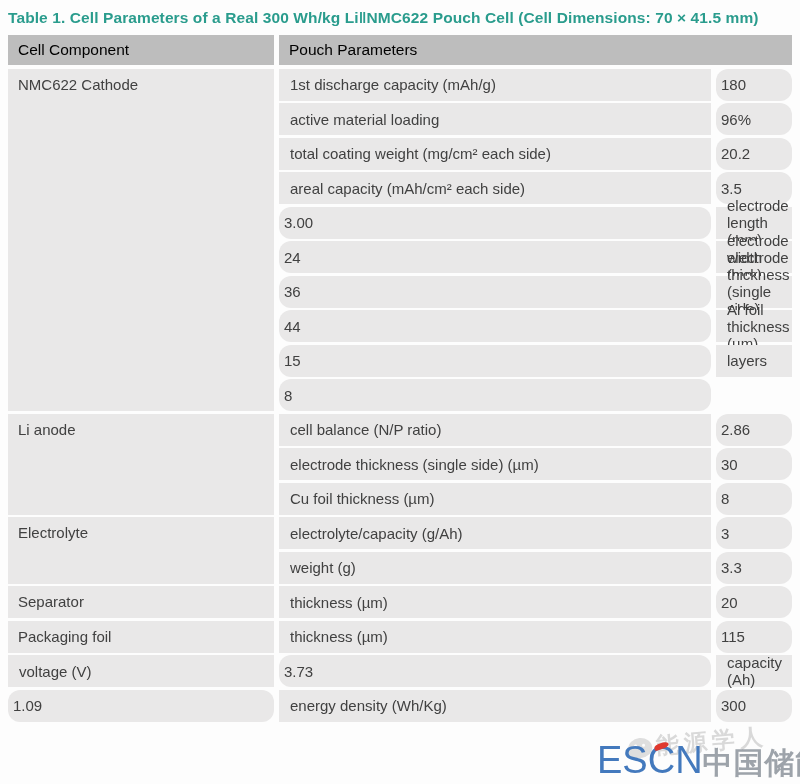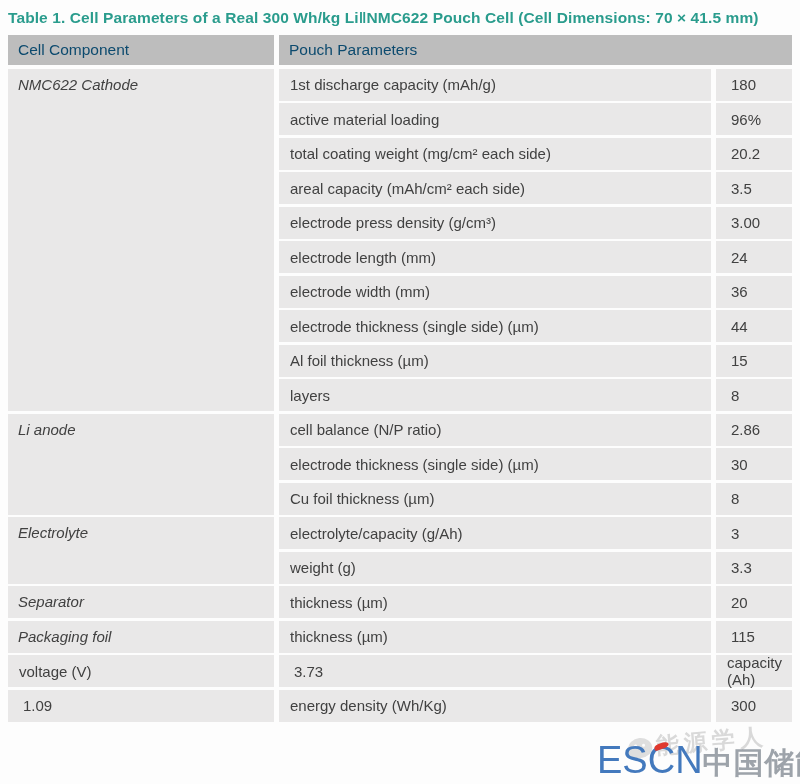--- a/index.html
+++ b/index.html
@@ -16,31 +16,31 @@
     margin:7px 8px 6px 8px; max-width:784px;
     color:var(--teal); font-weight:bold; font-size:15.5px; line-height:22px;
     letter-spacing:.1px;
   }
   .tbl{margin-left:8px; width:784px;}
   .thead{
     display:grid; grid-template-columns:266px 513px; column-gap:5px;
     height:30px; margin-bottom:4px;
   }
   .th{
-    background:var(--header-bg); color:#0c4a6e; font-size:15.5px;
+    background:var(--header-bg); color:#000000; font-size:15.5px;
     display:flex; align-items:center; padding-left:10px;
   }
   .tbody{
     display:grid; grid-template-columns:266px 432px 76px;
     gap:2.7px 5px; grid-auto-rows:31.8px;
   }
   .cell{background:var(--row-bg); font-size:15px;}
-  .comp-cell{grid-column:1; padding:6px 6px 0 10px; line-height:20px;font-style:italic;}
+  .comp-cell{grid-column:1; padding:6px 6px 0 10px; line-height:20px;}
   .param-cell{display:flex; align-items:center; padding-left:11px;}
-  .value-cell{display:flex; align-items:center; padding-left:15px;}
+  .value-cell{display:flex; align-items:center; padding-left:5px;border-radius:12px;}
 
   
   .wm-faint{
     position:absolute; left:628px; top:727px; z-index:3;
     display:flex; align-items:center; gap:4px;
     transform:rotate(-5deg); opacity:.42; color:var(--faint-gray);
     font-size:23px; font-weight:bold; letter-spacing:5px; white-space:nowrap;
   }
   .wm-bubble{
     position:relative; width:24px; height:20px; flex:0 0 auto;
@@ -82,21 +82,20 @@
   <div class="tbody">
       <div class="cell comp-cell" style="grid-area: span 10 / 1;">NMC622 Cathode</div>
       <div class="cell param-cell">1st discharge capacity (mAh/g)</div>
       <div class="cell value-cell">180</div>
       <div class="cell param-cell">active material loading</div>
       <div class="cell value-cell">96%</div>
       <div class="cell param-cell">total coating weight (mg/cm² each side)</div>
       <div class="cell value-cell">20.2</div>
       <div class="cell param-cell">areal capacity (mAh/cm² each side)</div>
       <div class="cell value-cell">3.5</div>
-      <div class="cell param-cell">electrode press density (g/cm³)</div>
       <div class="cell value-cell">3.00</div>
       <div class="cell param-cell">electrode length (mm)</div>
       <div class="cell value-cell">24</div>
       <div class="cell param-cell">electrode width (mm)</div>
       <div class="cell value-cell">36</div>
       <div class="cell param-cell">electrode thickness (single side) (µm)</div>
       <div class="cell value-cell">44</div>
       <div class="cell param-cell">Al foil thickness (µm)</div>
       <div class="cell value-cell">15</div>
       <div class="cell param-cell">layers</div>

